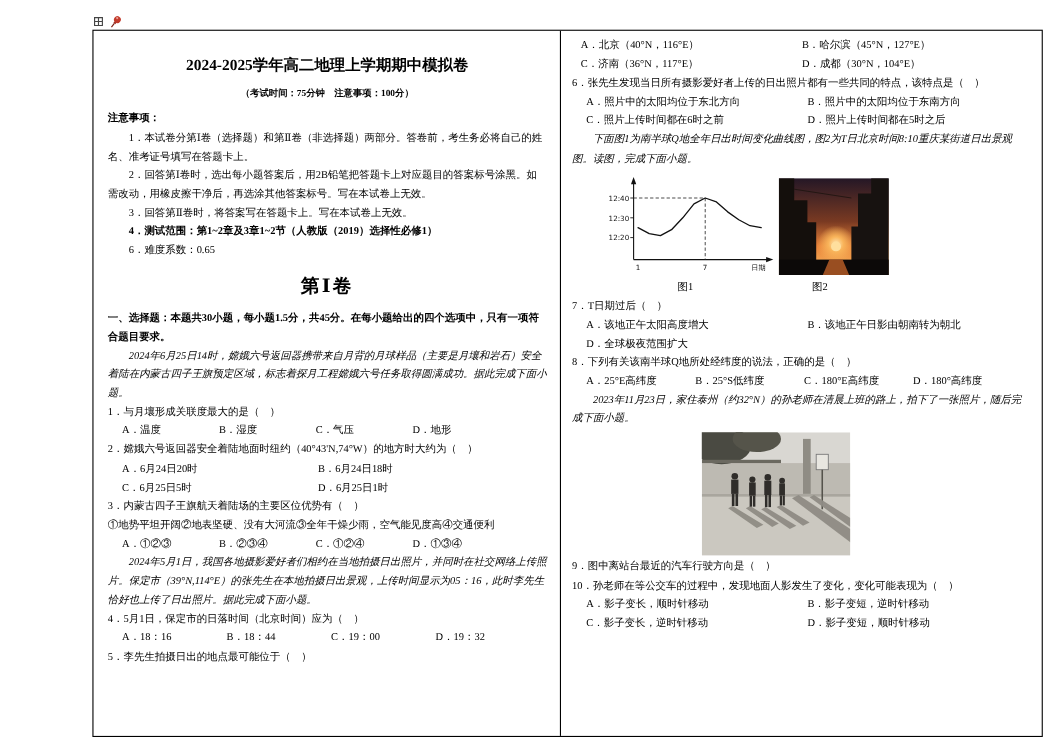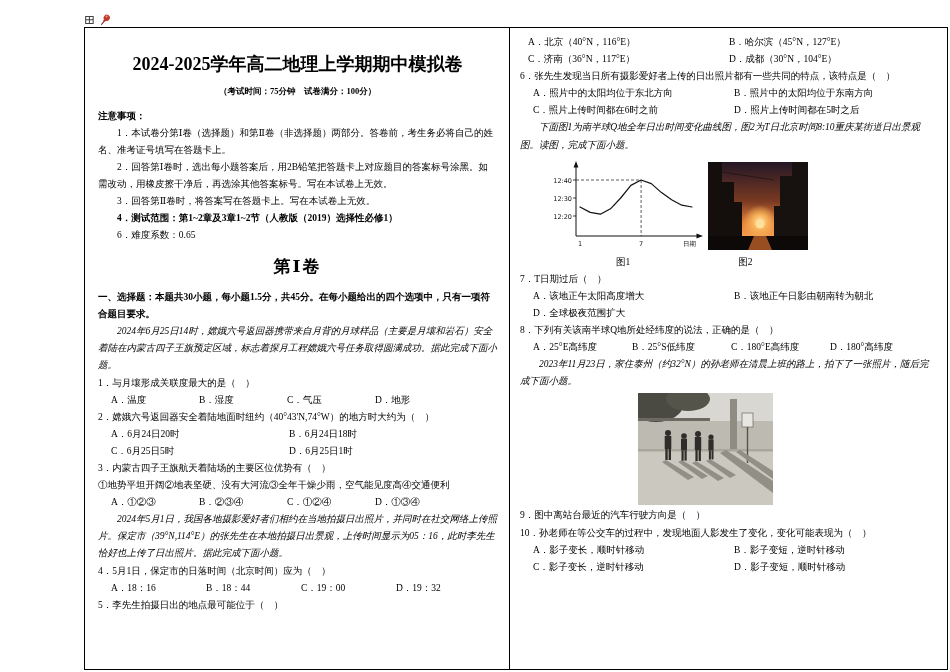--- a/index.html
+++ b/index.html
@@ -10,21 +10,21 @@
   .floating-icons { position:absolute; left:84px; top:13px; display:flex; gap:3px; align-items:flex-start; z-index:5; }
   .grid-icon { font-size:13px; line-height:13px; color:#444; cursor:default; }
 
   .sheet { position:absolute; left:84px; top:27px; width:864px; height:643px;
            border:1.6px solid #000; display:flex; background:#fff; }
   .col { font-size:9.5px; line-height:1.8; }
   .col-left  { width:427px; padding:6px 12px 4px 13px; }
   .col-divider { width:1px; background:#000; }
   .col-right { flex:1; padding:6px 12px 4px 10px; }
 
-  .title { font-size:18px; font-weight:bold; text-align:center; margin-top:14px; }
+  .title { font-size:14px; font-weight:bold; text-align:center; margin-top:14px; }
   .subtitle { font-size:8.5px; font-weight:bold; text-align:center; margin:4px 0 8px; }
   .notice-label { font-weight:bold; }
   .indent { text-indent:19px; }
   .kai { font-style:italic; }
   .bold { font-weight:bold; }
   .j1 { font-size:17px; font-weight:bold; text-align:center; margin:8px 0 6px; letter-spacing:2px; }
 
   .opts { padding-left:13px; display:grid; }
   .cols4  { grid-template-columns:repeat(4,88px); }
   .cols4w { grid-template-columns:repeat(4,95px); }
@@ -55,21 +55,21 @@
       <rect x="5.9" y="6.9" width="2.2" height="1.8" fill="#a52f22"></rect>
       <line x1="7" y1="8.7" x2="7" y2="13" stroke="#7c241a" stroke-width="1.1"></line>
     </g>
   </svg>
 </div>
 
 <div class="sheet">
 
   <div class="col col-left">
     <div class="title">2024-2025学年高二地理上学期期中模拟卷</div>
-    <div class="subtitle">（考试时间：75分钟　试卷满分：100分）</div>
+    <div class="subtitle">（考试时间：75分钟　注意事项：100分）</div>
 
     <p class="notice-label">注意事项：</p>
     <p class="indent">1．本试卷分第Ⅰ卷（选择题）和第Ⅱ卷（非选择题）两部分。答卷前，考生务必将自己的姓名、准考证号填写在答题卡上。</p>
     <p class="indent">2．回答第Ⅰ卷时，选出每小题答案后，用2B铅笔把答题卡上对应题目的答案标号涂黑。如需改动，用橡皮擦干净后，再选涂其他答案标号。写在本试卷上无效。</p>
     <p class="indent">3．回答第Ⅱ卷时，将答案写在答题卡上。写在本试卷上无效。</p>
     <p class="indent bold">4．测试范围：第1~2章及3章1~2节（人教版（2019）选择性必修1）</p>
     <p class="indent">6．难度系数：0.65</p>
 
     <div class="j1">第Ⅰ卷</div>
     <p class="bold">一、选择题：本题共30小题，每小题1.5分，共45分。在每小题给出的四个选项中，只有一项符合题目要求。</p>

